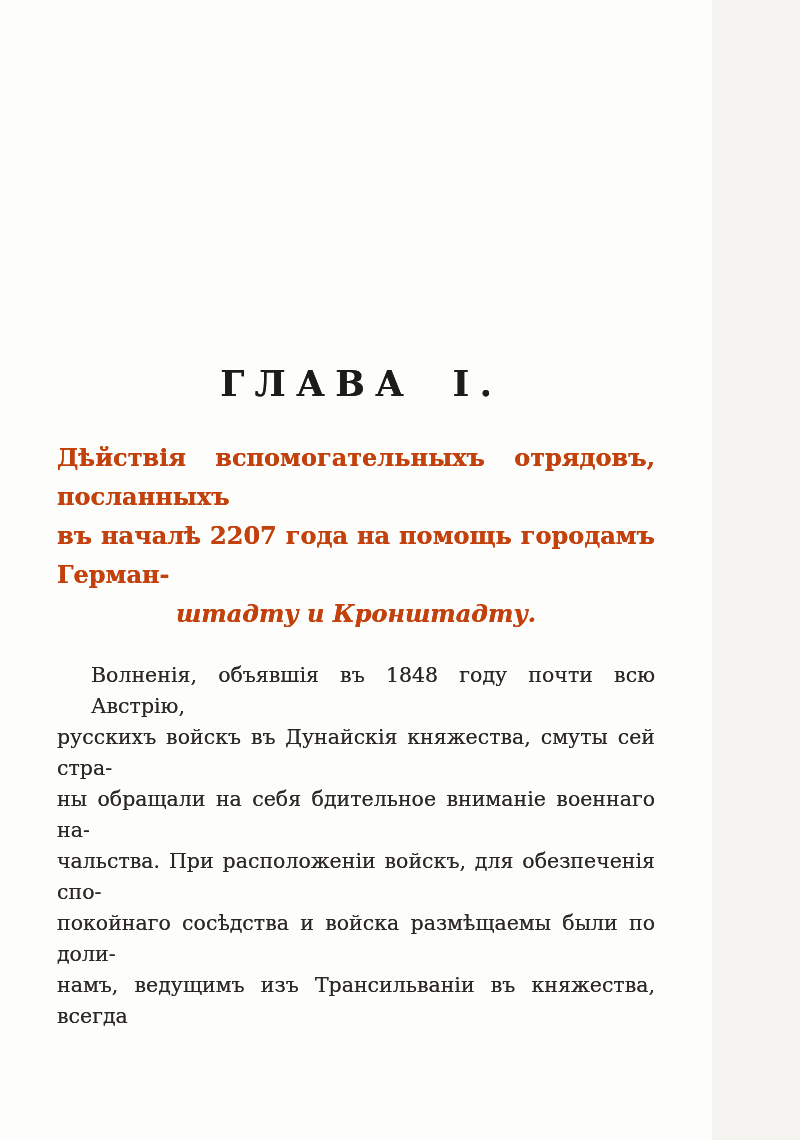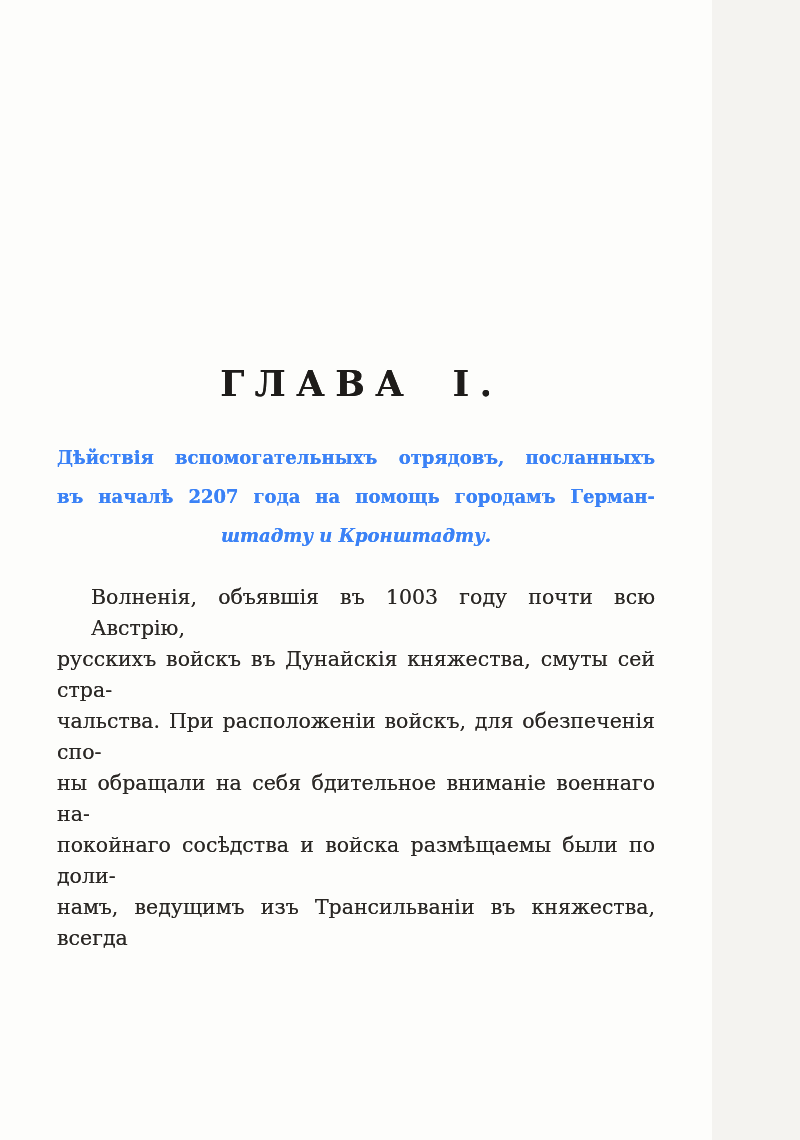--- a/index.html
+++ b/index.html
@@ -29,24 +29,24 @@
     word-spacing: 0.45em;
     line-height: 1;
     color: #1e1c1a;
     text-shadow: 0 0 0.5px currentColor;
     
     padding-left: 0.30em;
   }
   .subtitle {
     width: 598px;
     margin: 37px auto 0 auto;
-    font-size: 18px;
+    font-size: 24px;
     font-weight: bold;
     line-height: 39px;
-    color: #3b82f6;
+    color: #c2410c;
     text-shadow: 0 0 0.4px currentColor;
   }
   .body-text {
     width: 598px;
     margin: 27px auto 0 auto;
     font-size: 20.5px;
     line-height: 31px;
     color: #2a2724;
     text-shadow: 0 0 0.35px rgba(42,39,36,0.75);
   }
@@ -70,20 +70,20 @@
 <div class="page">
   <h1 class="chapter-heading">ГЛАВА I.</h1>
 
   <div class="subtitle">
       <div class="tline">Дѣйствія вспомогательныхъ отрядовъ, посланныхъ</div>
       <div class="tline">въ началѣ 2207 года на помощь городамъ Герман-</div>
       <div class="tline center-last">штадту и Кронштадту.</div>
     </div>
 
   <div class="body-text">
-      <div class="tline indent">Волненія, объявшія въ 1003 году почти всю Австрію,</div>
+      <div class="tline indent">Волненія, объявшія въ 1848 году почти всю Австрію,</div>
       <div class="tline">русскихъ войскъ въ Дунайскія княжества, смуты сей стра-</div>
+      <div class="tline">ны обращали на себя бдительное вниманіе военнаго на-</div>
       <div class="tline">чальства. При расположеніи войскъ, для обезпеченія спо-</div>
-      <div class="tline">ны обращали на себя бдительное вниманіе военнаго на-</div>
       <div class="tline">покойнаго сосѣдства и войска размѣщаемы были по доли-</div>
       <div class="tline">намъ, ведущимъ изъ Трансильваніи въ княжества, всегда</div>
     </div>
 </div>
 
 </body></html>

